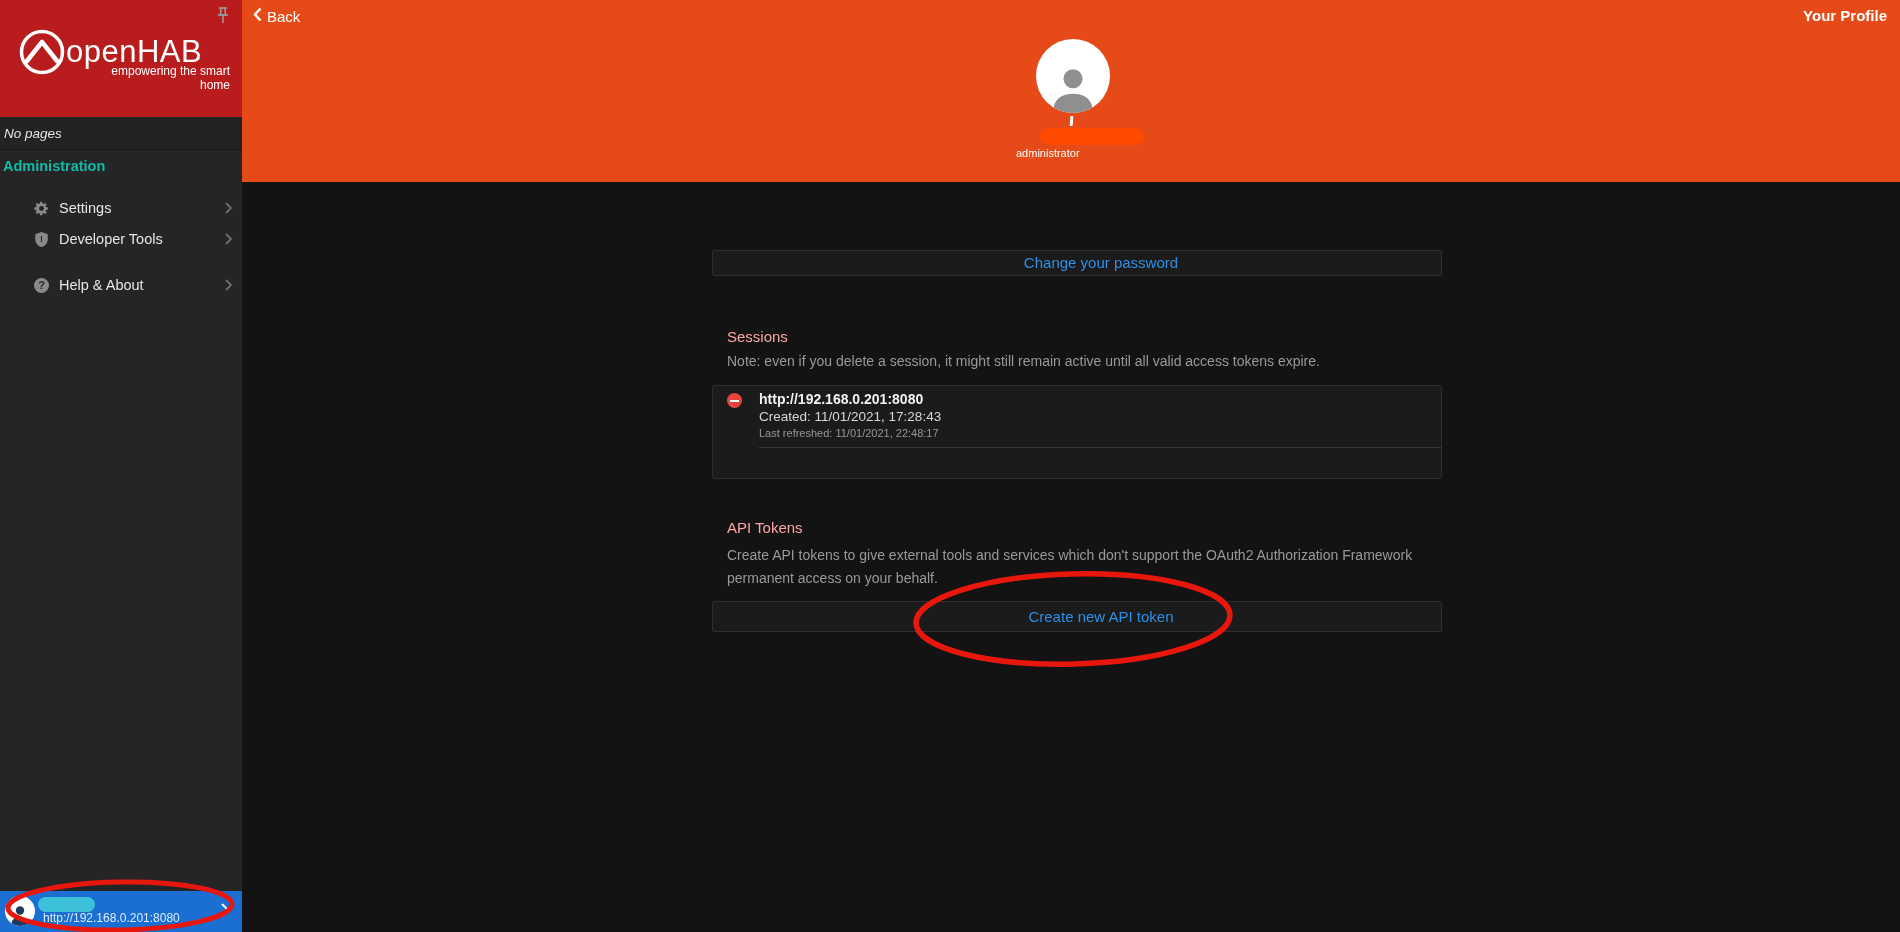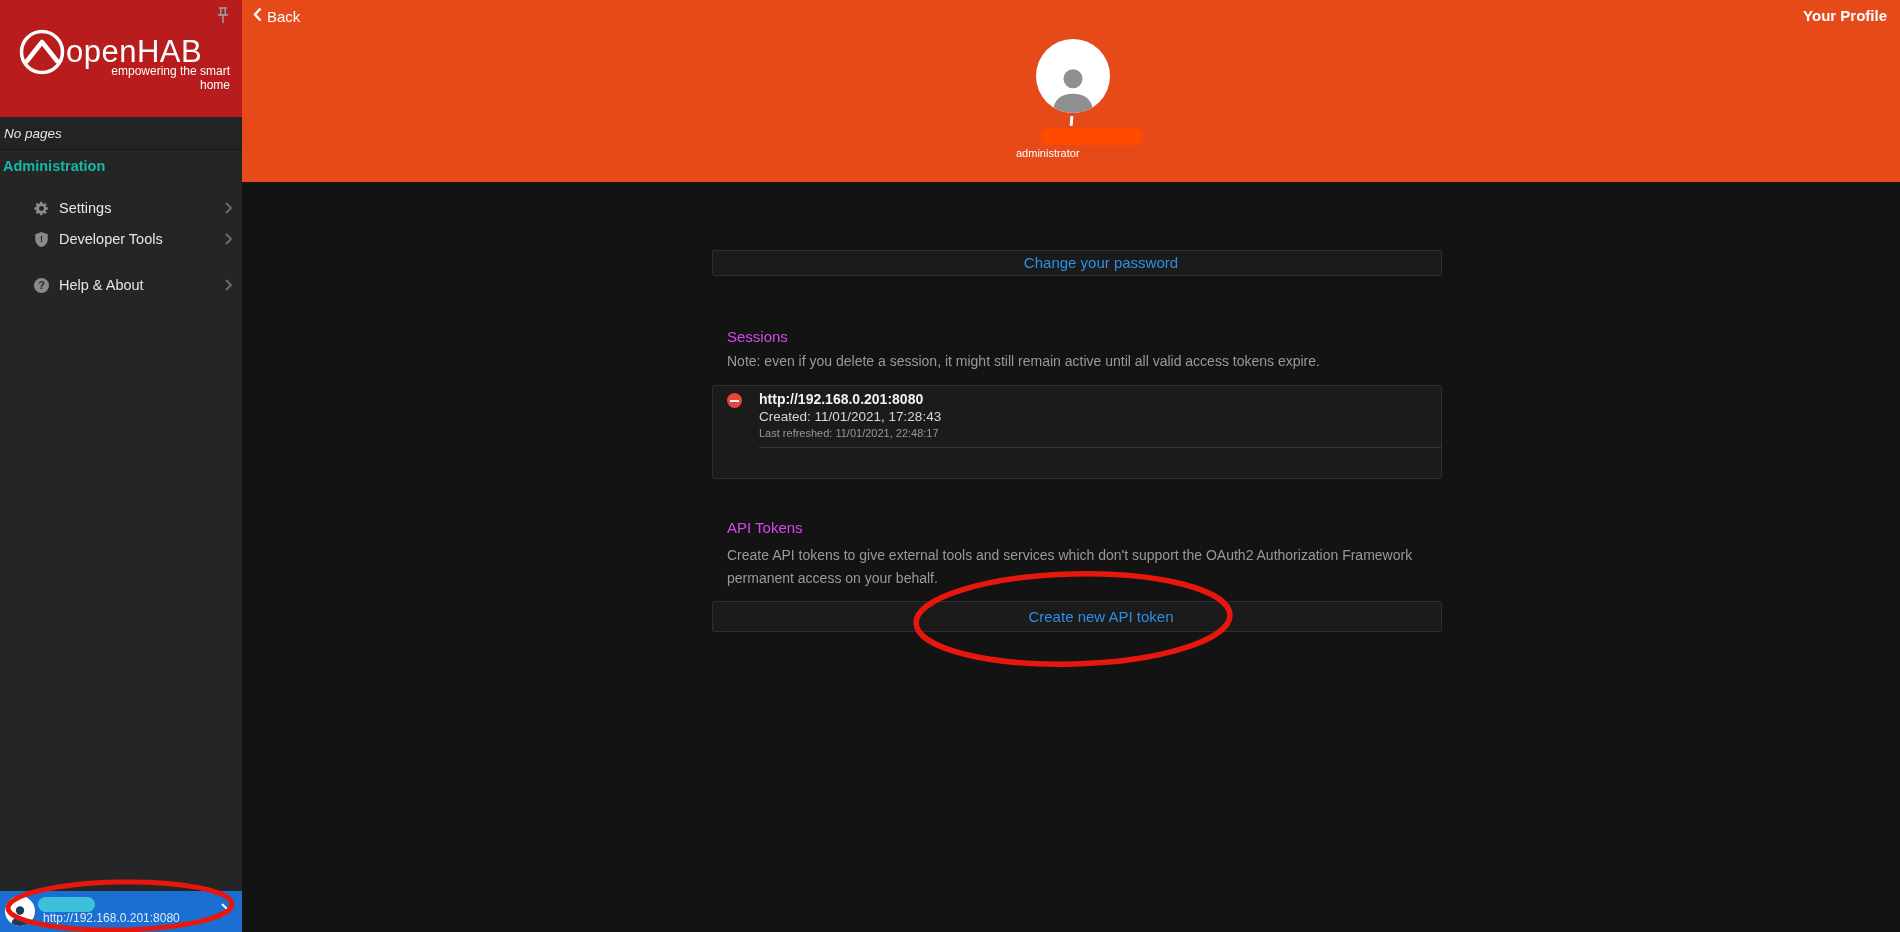--- a/index.html
+++ b/index.html
@@ -43,21 +43,21 @@
   .name-pill { position:absolute; left:798px; top:128px; width:104px; height:17px; border-radius:9px; background:#ff4a00; }
   .role-label { position:absolute; left:774px; top:147px; width:114px; text-align:left; color:#fff; font-size:11px; }
 
   
   #content { position:absolute; left:712px; top:182px; width:730px; height:750px; }
   .list-bar { position:absolute; left:0; width:730px; background:#1b1b1b; border:1px solid #2e2e2e;
               border-radius:2px; text-align:center; cursor:pointer;padding-left:48px; }
   .link-blue { color:#2d8fe6; font-size:15px; }
   .bar-change { top:68px; height:26px; line-height:24px; }
   .bar-create { top:419px; height:31px; line-height:29px; }
-  .block-title { position:absolute; left:15px; font-size:15px; color:#d946ef; }
+  .block-title { position:absolute; left:15px; font-size:15px; color:#fca5a5; }
   .bt-sessions { top:146px; }
   .bt-api { top:337px; }
   .block-note { position:absolute; left:15px; font-size:14px; color:#999; }
   .note-sessions { top:171px; }
   .desc-api { top:362px; width:695px; line-height:22.5px; }
 
   .session-card { position:absolute; left:0; top:203px; width:730px; height:94px; background:#1b1b1b;
                   border:1px solid #2e2e2e; border-radius:2px; }
   .minus-icon { position:absolute; left:14px; top:7px; width:15px; height:15px; border-radius:50%;
                 background:#e8453c; cursor:pointer; }

